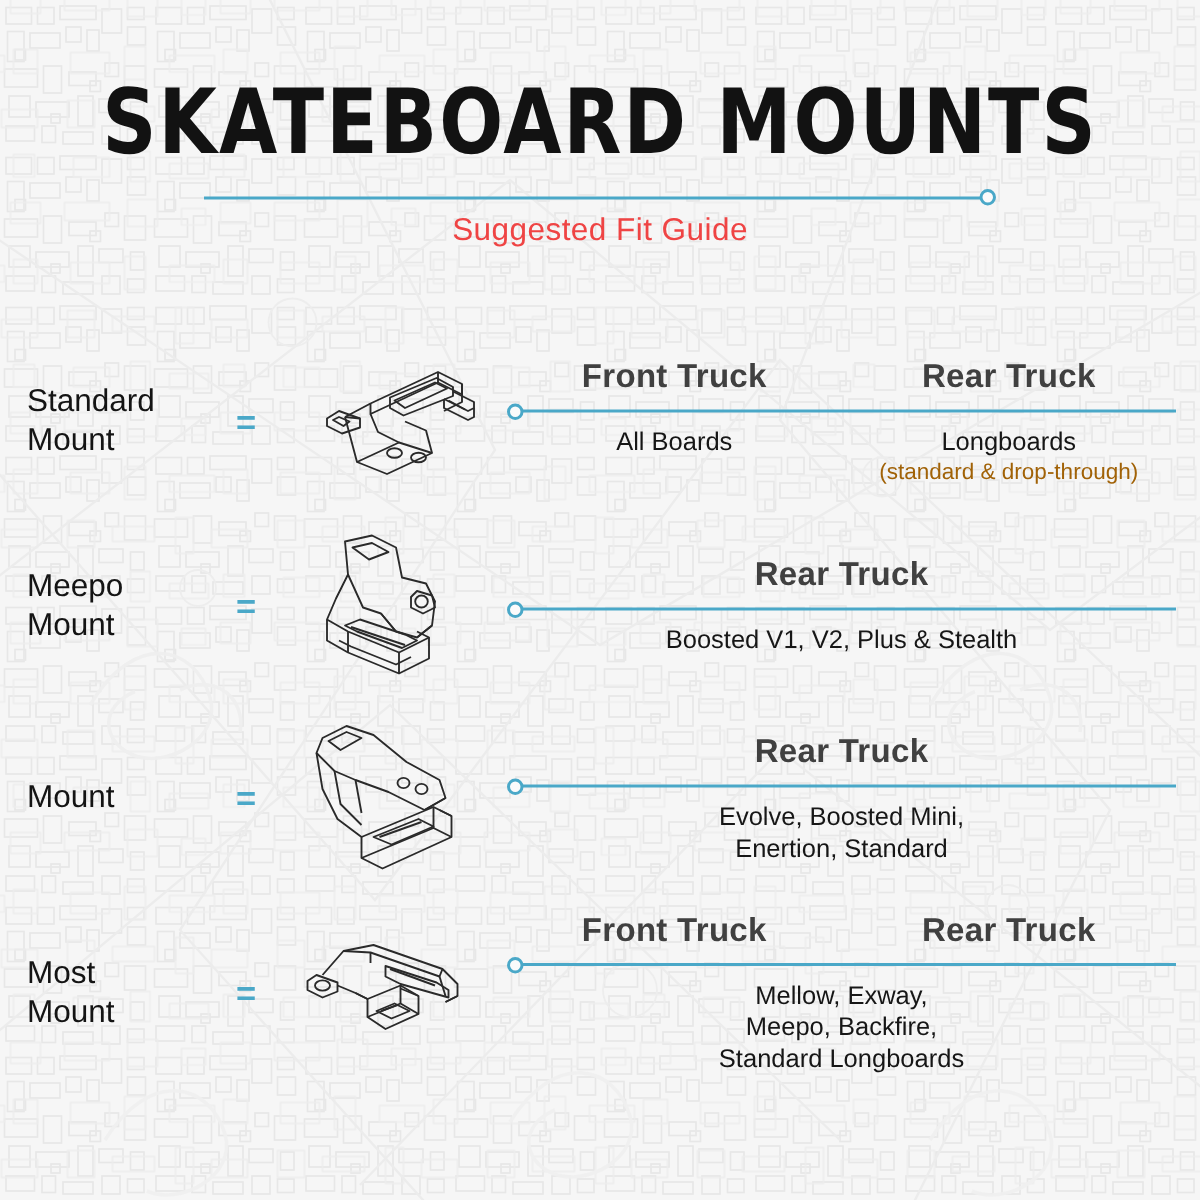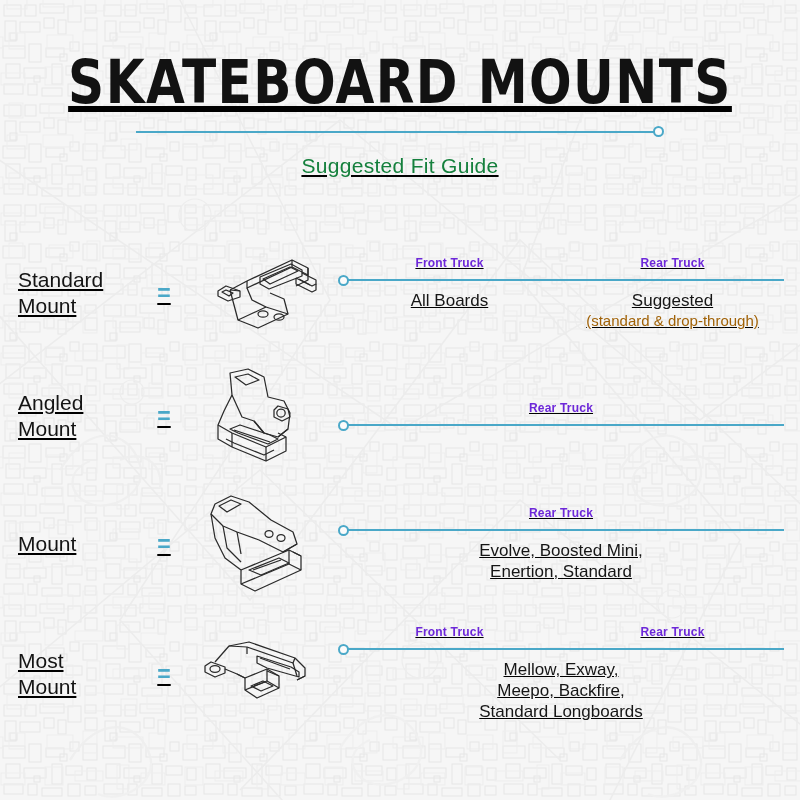--- a/index.html
+++ b/index.html
@@ -23,21 +23,20 @@
     z-index: 0;
     background: #f6f6f6;
   }
   #bg-pattern svg { display: block; width: 800px; height: 800px; }
 
   #page {
     position: relative;
     z-index: 2;
     width: 800px;
     height: 800px;
-    text-decoration: underline;
   }
 
   
   .header { padding-top: 52px; text-align: center; }
 
   .main-title {
     font-family: "Liberation Sans Narrow", "DejaVu Sans Condensed", "Liberation Sans", sans-serif;
     font-weight: 700;
     font-size: 60px;
     letter-spacing: 1.5px;
@@ -67,25 +66,25 @@
     right: 0;
     top: 0;
     width: 11px;
     height: 11px;
     border-radius: 50%;
     border: 2px solid #4aa8c8;
     background: #fbfbfb;
   }
 
   .subtitle {
-    margin-top: 16px;
+    margin-top: 4px;
     font-size: 21px;
     font-weight: 400;
     letter-spacing: 0.3px;
-    color: #15803d;
+    color: #ef4444;
   }
 
   
   .rows { margin-top: 56px; }
 
   .row {
     display: flex;
     align-items: center;
     width: 800px;
     padding: 0 16px 0 18px;
@@ -148,23 +147,23 @@
     border: 2px solid #4aa8c8;
     background: #fbfbfb;
   }
 
   .info-cols { display: flex; }
   .info-col { flex: 1 1 0; text-align: center; padding: 0 4px; }
   .info-col.single { flex: 1 1 100%; }
 
   .truck-head {
     font-weight: 700;
-    font-size: 12px;
+    font-size: 22px;
     letter-spacing: 0.2px;
-    color: #6d28d9;
+    color: #404040;
     margin-bottom: 3px;
   }
   .truck-body {
     font-size: 17px;
     line-height: 1.22;
     color: #161616;
     margin-top: 5px;
   }
   .truck-note {
     display: block;
@@ -331,30 +330,30 @@
         <div class="info-rule">
           <div class="ir-line"></div>
           <div class="ir-dot"></div>
         </div>
 
         <div class="info-cols">
           <div class="info-col">
             <div class="truck-body">All Boards</div>
           </div>
           <div class="info-col">
-            <div class="truck-body">Suggested</div>
+            <div class="truck-body">Longboards</div>
             <div class="truck-note">(standard &amp; drop-through)</div>
           </div>
         </div>
       </div>
     </div>
 
     <div class="row" style="height:128px;">
       <div class="row-name">
-        <div>Angled</div>
+        <div>Meepo</div>
         <div>Mount</div>
       </div>
 
       <div class="eq">=</div>
 
       <div class="row-figure">
         <svg width="110" height="98" viewBox="0 0 110 98">
           <g fill="none" stroke="#2a2a2a" stroke-width="1.25" stroke-linejoin="round">
             <path d="M28 6 L46 2 L62 10 L66 30 L82 34 L88 46 L86 62 L76 70 L62 66 L52 54 L40 50 L30 28 Z"></path>
             <path d="M33 10 L46 7 L57 13 L44 18 Z"></path>
@@ -378,20 +377,25 @@
           <div class="info-col single">
             <div class="truck-head">Rear Truck</div>
           </div>
         </div>
 
         <div class="info-rule">
           <div class="ir-line"></div>
           <div class="ir-dot"></div>
         </div>
 
+        <div class="info-cols">
+          <div class="info-col single">
+            <div class="truck-body">Boosted V1, V2, Plus &amp; Stealth</div>
+          </div>
+        </div>
       </div>
     </div>
 
     <div class="row" style="height:128px;">
       <div class="row-name">
         <div>Mount</div>
       </div>
 
       <div class="eq">=</div>
 

